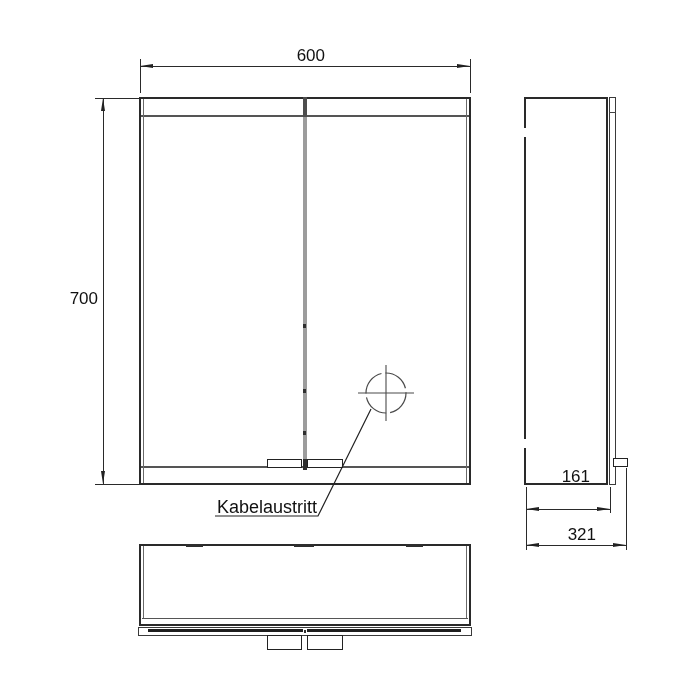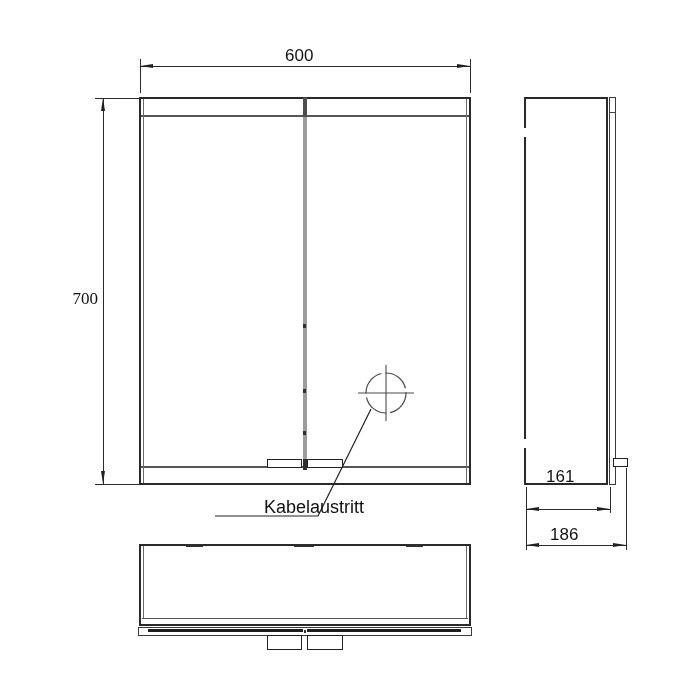--- a/index.html
+++ b/index.html
@@ -9,22 +9,22 @@
   .gray{background:#9c9c9c;}
   .mid{background:#555;}
   .rect{position:absolute;background:#fff;border:2px solid #2a2a2a;box-sizing:border-box;}
   .thinrect{position:absolute;background:#fff;border:1px solid #3a3a3a;box-sizing:border-box;}
   .handle{position:absolute;background:#fff;border:1.5px solid #222;box-sizing:border-box;}
   .arr{position:absolute;width:0;height:0;border-style:solid;border-color:transparent;}
   .arr-l{border-width:2.5px 13px 2.5px 0;border-right-color:#222;}
   .arr-r{border-width:2.5px 0 2.5px 13px;border-left-color:#222;}
   .arr-u{border-width:0 2.5px 13px 2.5px;border-bottom-color:#222;}
   .arr-d{border-width:13px 2.5px 0 2.5px;border-top-color:#222;}
-  .dimtxt{position:absolute;font-size:17px;line-height:1;color:#111;text-align:left;}
-  .calltxt{position:absolute;font-size:18px;line-height:1;color:#111;margin-left:47px;}
+  .dimtxt{position:absolute;font-size:17px;line-height:1;color:#111;text-align:right;}
+  .calltxt{position:absolute;font-size:18px;line-height:1;color:#111;}
   .mark{position:absolute;background:#2f2f2f;}
   .notch{position:absolute;background:#fff;}
   svg.overlay{position:absolute;left:0;top:0;pointer-events:none;}
 </style>
 </head>
 <body>
 
 <div class="sheet">
 
   <div>
@@ -54,21 +54,21 @@
     <div class="arr arr-r" style="left:457px;top:63.5px;"></div>
     <div class="dimtxt" style="left:285px;top:47px;width:40px;">600</div>
   </div>
 
   <div>
     <div class="hline" style="left:95px;top:97.5px;width:44px;height:1px;"></div>
     <div class="hline" style="left:95px;top:483.5px;width:44px;height:1px;"></div>
     <div class="vline" style="left:102.5px;top:98px;width:1px;height:386px;"></div>
     <div class="arr arr-u" style="left:100.5px;top:98px;"></div>
     <div class="arr arr-d" style="left:100.5px;top:471px;"></div>
-    <div class="dimtxt" style="left:62px;top:290px;width:36px;text-align:right;font-family:Liberation Serif, serif;">700</div>
+    <div class="dimtxt" style="left:62px;top:290px;width:36px;text-align:right;">700</div>
   </div>
 
   <div>
     <div class="rect" style="left:524px;top:97px;width:84px;height:388px;"></div>
     <div class="thinrect" style="left:609px;top:97px;width:6.5px;height:388px;"></div>
     <div class="hline" style="left:609px;top:112px;width:6.5px;height:1px;background:#444;"></div>
     <div class="handle" style="left:613px;top:458px;width:15px;height:9px;"></div>
     <div class="notch" style="left:522.5px;top:128px;width:4px;height:9px;"></div>
     <div class="notch" style="left:522.5px;top:439px;width:4px;height:9px;"></div>
   </div>
@@ -80,21 +80,21 @@
     <div class="arr arr-l" style="left:526px;top:506.5px;"></div>
     <div class="arr arr-r" style="left:597px;top:506.5px;"></div>
     <div class="dimtxt" style="left:546px;top:468px;width:44px;">161</div>
   </div>
 
   <div>
     <div class="vline" style="left:625.5px;top:468px;width:1px;height:82px;"></div>
     <div class="hline" style="left:526px;top:544.5px;width:100px;height:1px;"></div>
     <div class="arr arr-l" style="left:526px;top:542.5px;"></div>
     <div class="arr arr-r" style="left:613px;top:542.5px;"></div>
-    <div class="dimtxt" style="left:550px;top:526px;width:46px;">186</div>
+    <div class="dimtxt" style="left:550px;top:526px;width:46px;">321</div>
   </div>
 
   <div>
     <div class="rect" style="left:139px;top:544px;width:332px;height:82px;"></div>
     <div class="hline" style="left:142px;top:618px;width:326px;height:1px;background:#555;"></div>
     <div class="vline" style="left:143px;top:546px;width:1px;height:72px;background:#6a6a6a;"></div>
     <div class="vline" style="left:466px;top:546px;width:1px;height:72px;background:#6a6a6a;"></div>
     <div class="mark" style="left:186px;top:543.5px;width:17px;height:3.5px;"></div>
     <div class="mark" style="left:294px;top:543.5px;width:20px;height:3.5px;"></div>
     <div class="mark" style="left:406px;top:543.5px;width:17px;height:3.5px;"></div>

